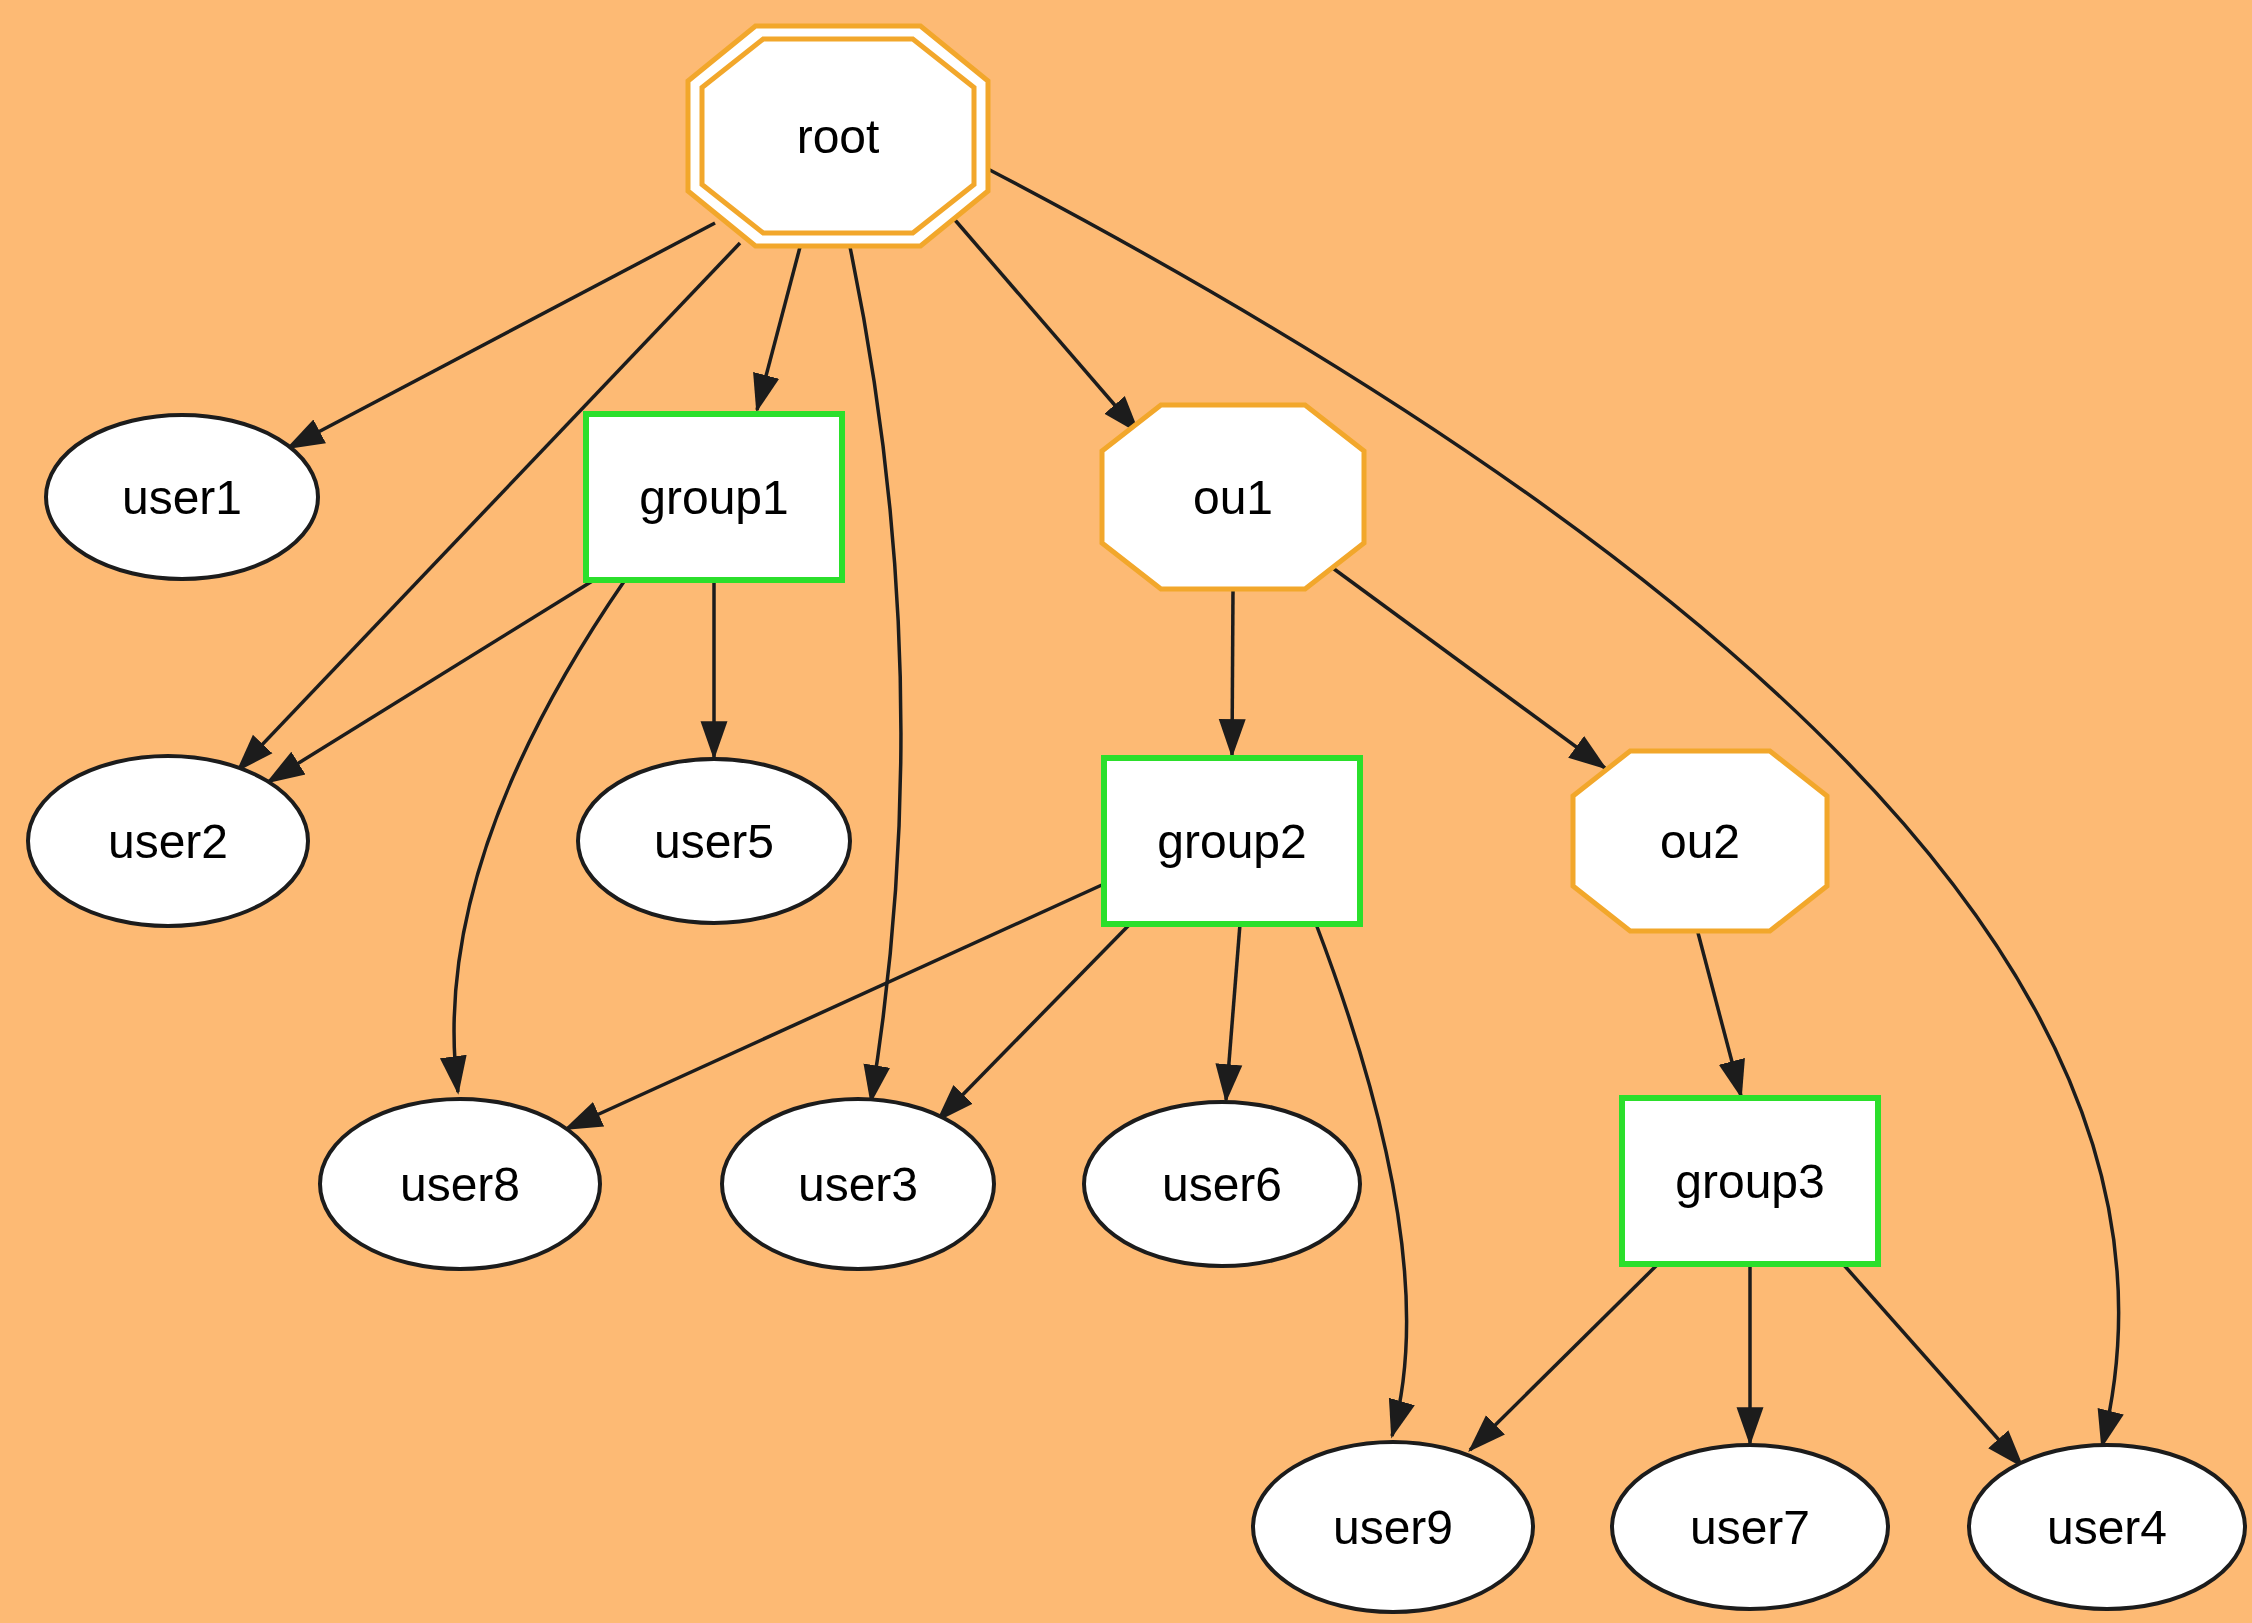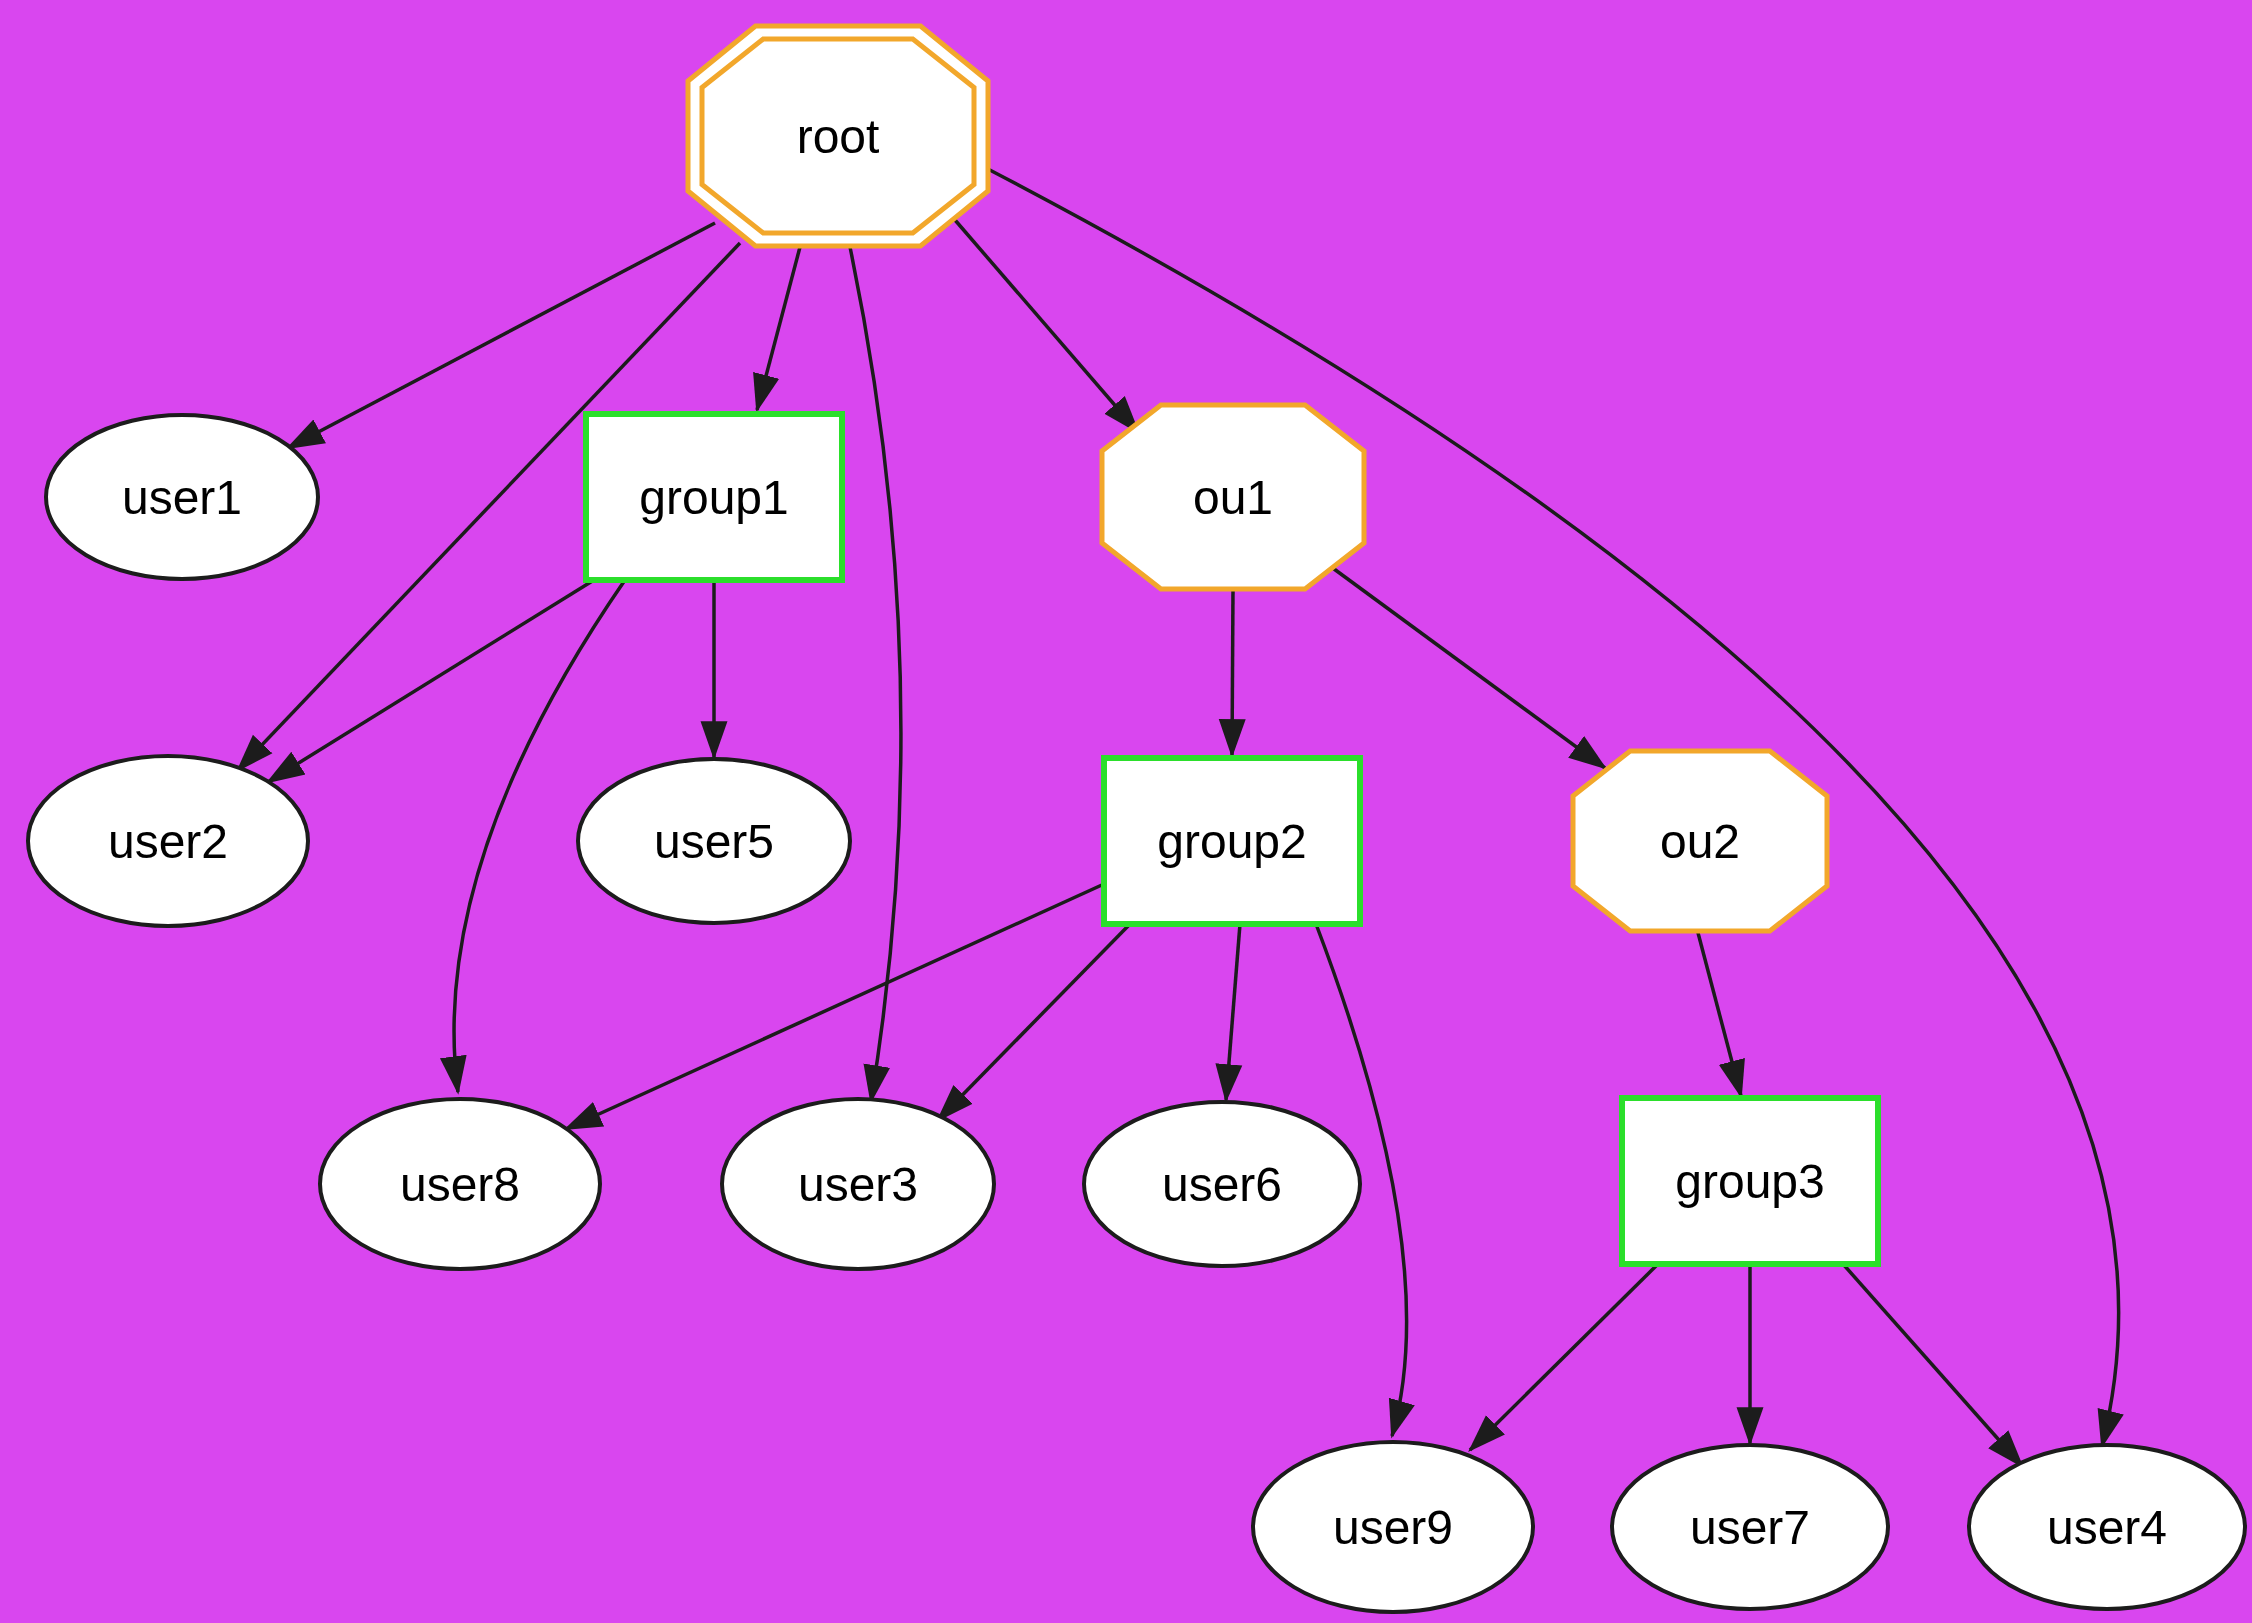--- a/index.html
+++ b/index.html
@@ -1,19 +1,19 @@
 <!DOCTYPE html>
 <html><head>
 <meta charset="utf-8">
 <style>
   html, body { margin: 0; padding: 0; background: #ffffff; }
   .canvas {
     width: 2252px;
     height: 1623px;
-    background: #d946ef;
+    background: #fdba74;
     position: relative;
     font-family: "Liberation Sans", sans-serif;
   }
   svg { display: block; width: 2252px; height: 1623px; }
   .node-label {
     font-family: "Liberation Sans", sans-serif;
     font-size: 48px;
     fill: #000000;
     text-anchor: middle;
   }

